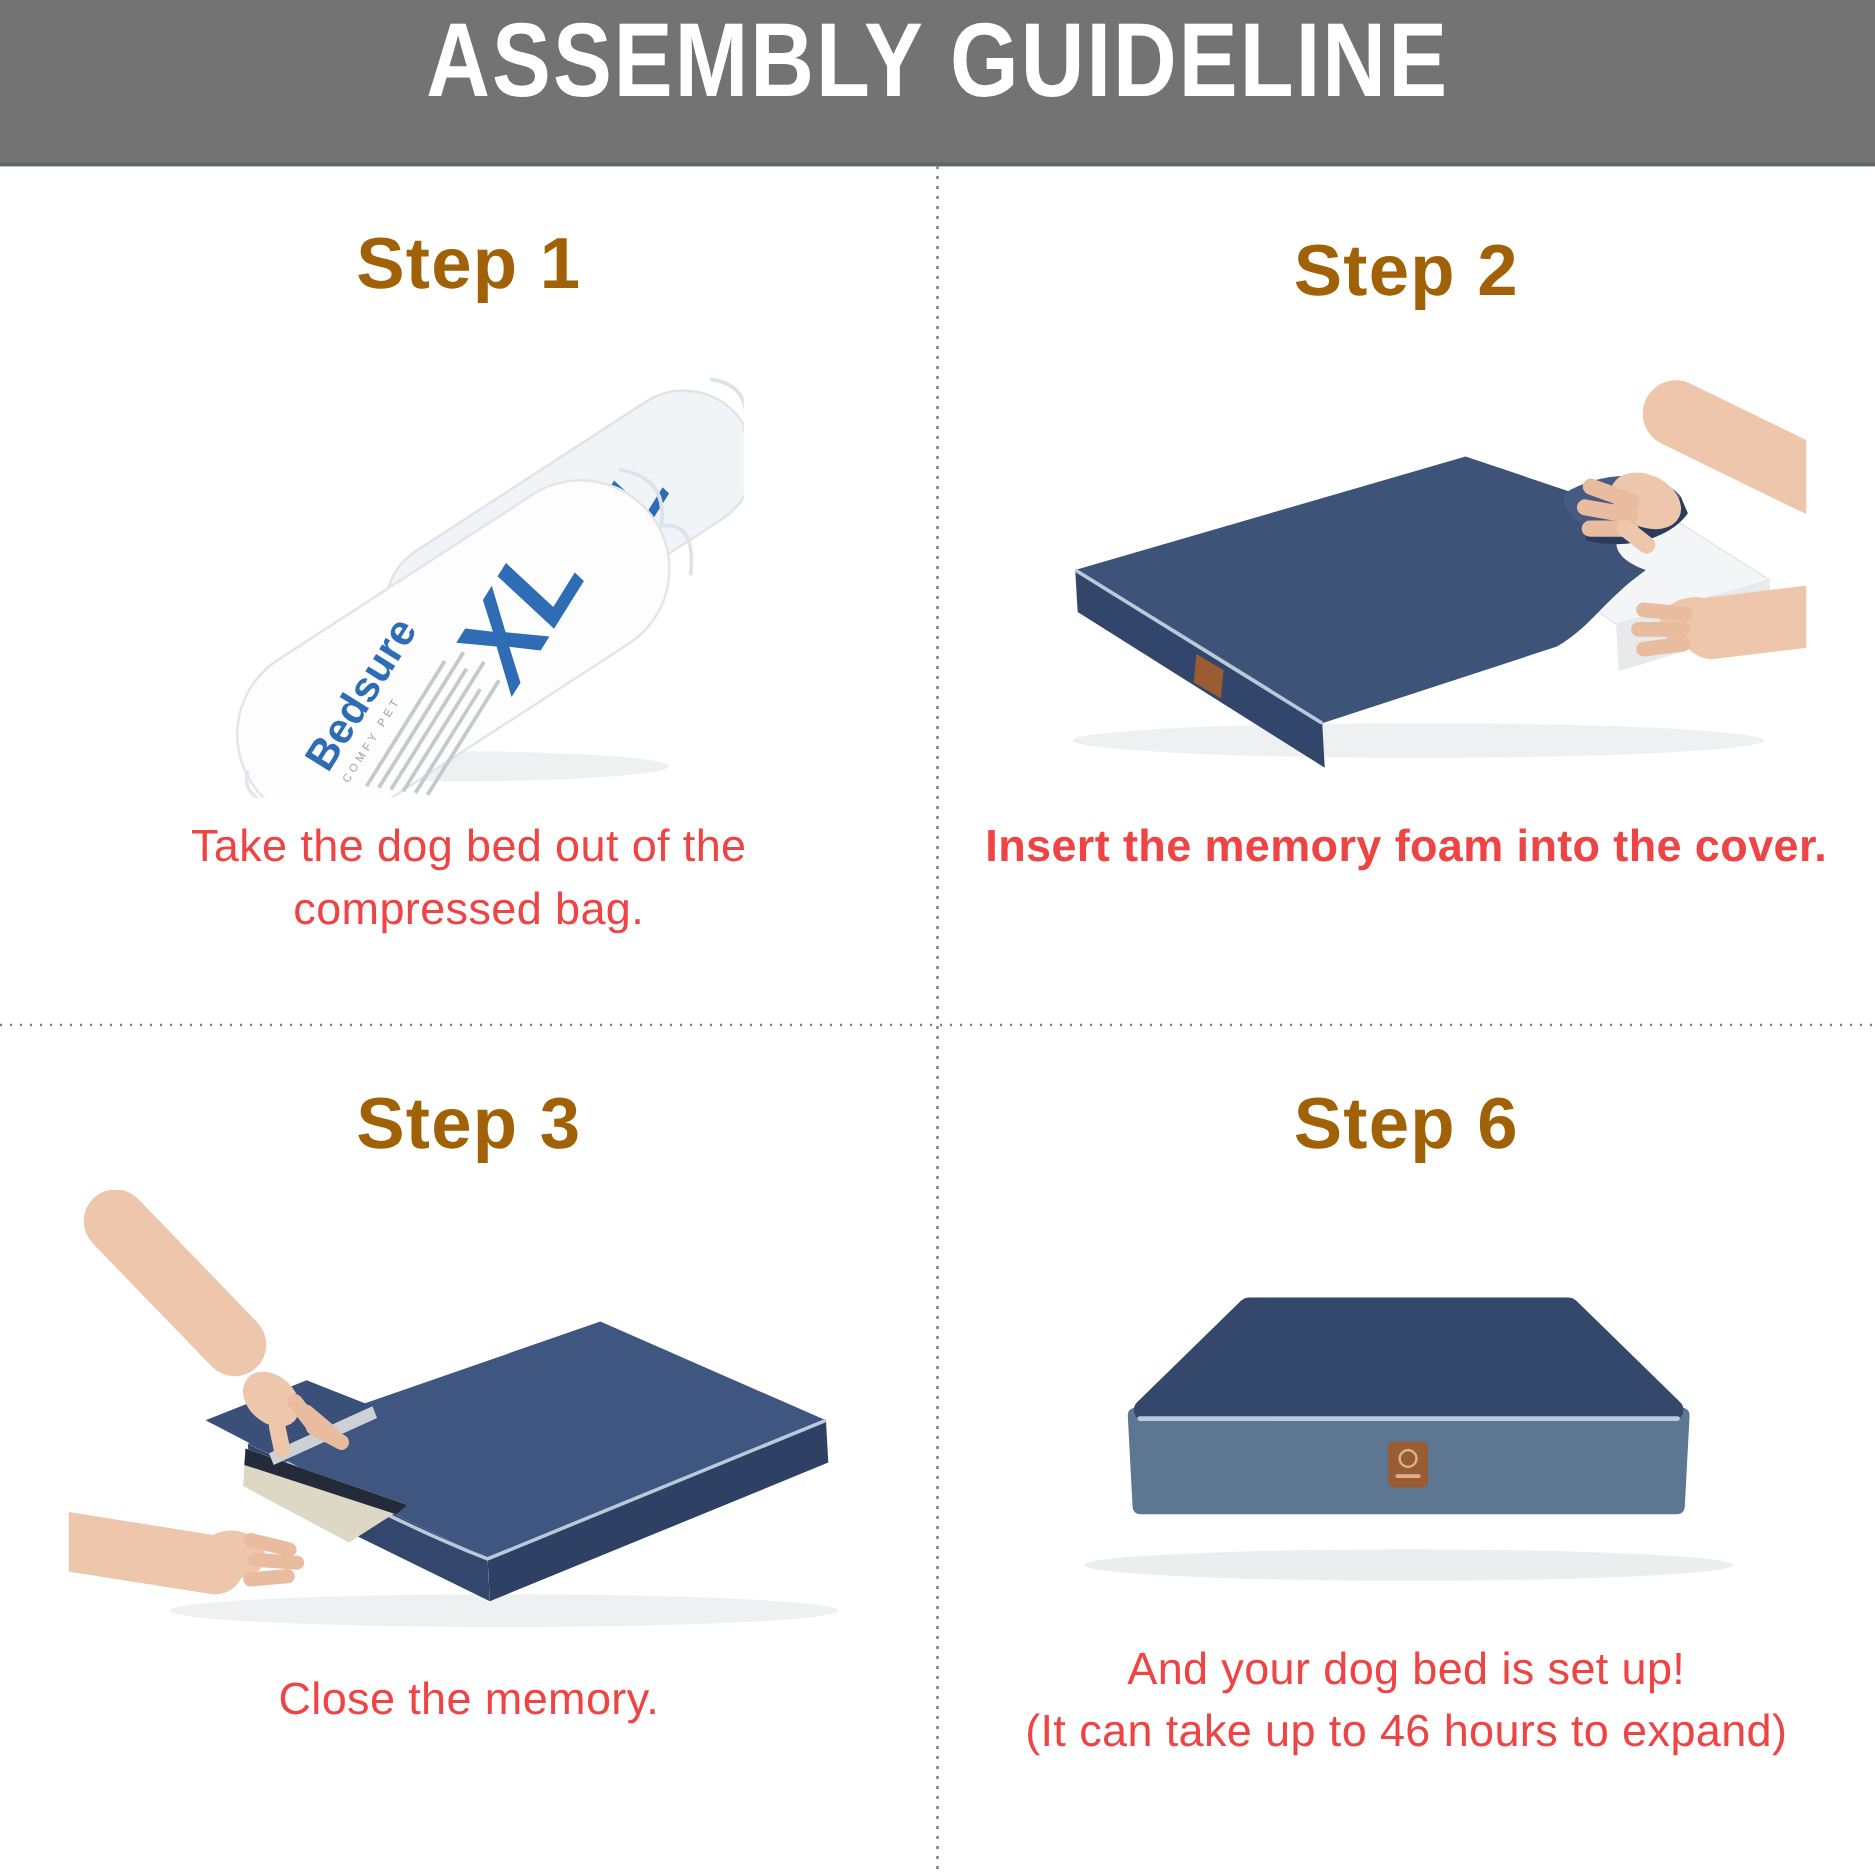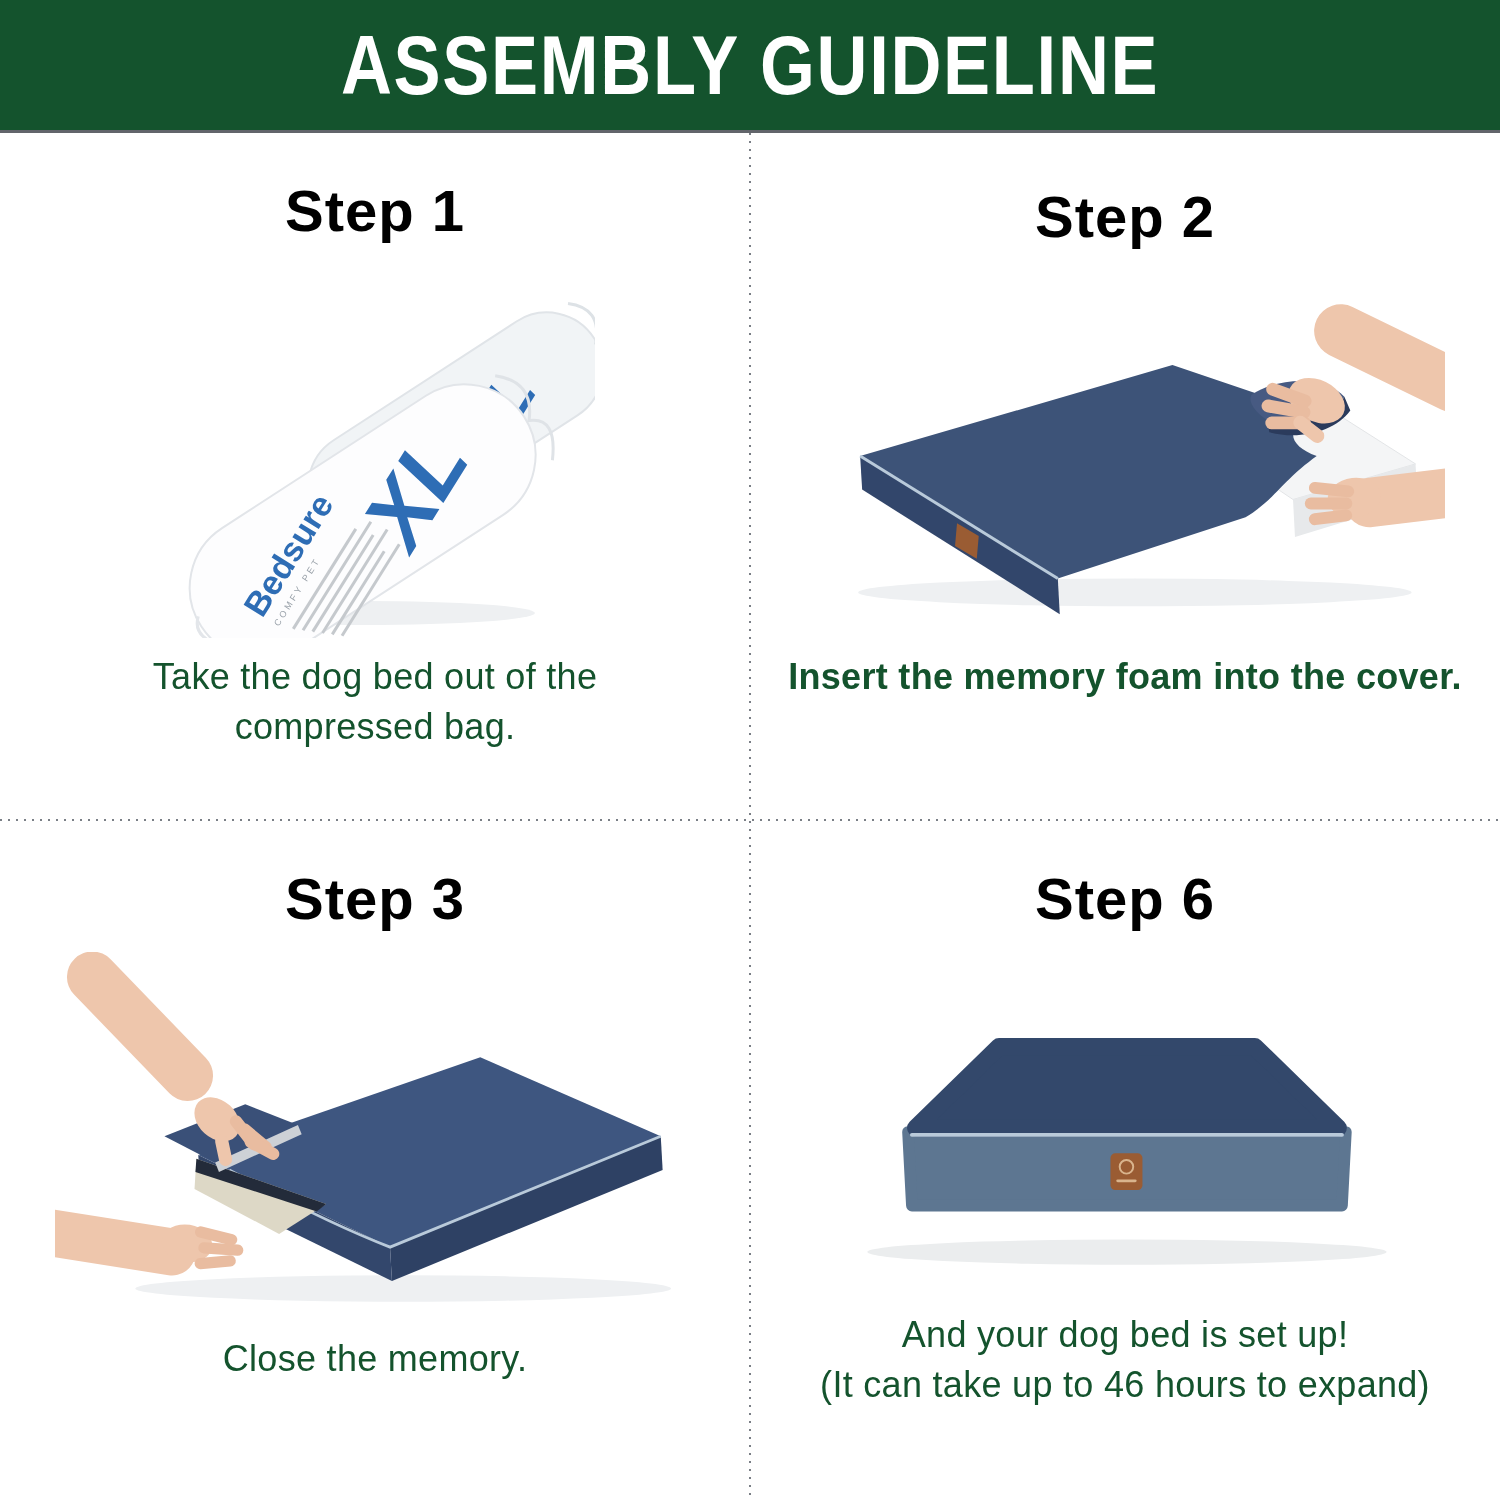--- a/index.html
+++ b/index.html
@@ -4,22 +4,22 @@
 <style>
   html,body { margin:0; padding:0; }
   body {
     width:1500px; height:1500px; background:#ffffff;
     font-family:"Liberation Sans", sans-serif; overflow:hidden;
   }
   .page { position:relative; width:1500px; height:1500px; background:#ffffff; }
 
   .header {
     position:absolute; left:0; top:0; width:1500px; height:130px;
-    background:#14532d; border-bottom:3px solid #62656b;
-    display:flex; align-items:center; justify-content:center;
+    background:#737373; border-bottom:3px solid #62656b;
+    display:flex; justify-content:center;
   }
   .header-title {
     color:#ffffff; font-size:84px; font-weight:800; letter-spacing:2px;
     transform:scaleX(0.84); white-space:nowrap;
   }
 
   .vdiv {
     position:absolute; left:749px; top:133px; height:1367px; width:2px;
     background:repeating-linear-gradient(to bottom, #7a7f86 0 2px, transparent 2px 8px);
   }
@@ -28,31 +28,31 @@
     background:repeating-linear-gradient(to right, #7a7f86 0 2px, transparent 2px 8px);
   }
 
   .cell { position:absolute; width:750px; display:flex; flex-direction:column; align-items:center; }
   #cell1 { left:0;     top:133px; height:686px; }
   #cell2 { left:750px; top:139px; height:686px; }
   #cell3 { left:0;     top:821px; height:679px; }
   #cell4 { left:750px; top:821px; height:679px; }
 
   .step-title {
-    margin-top:44px; font-size:58px; font-weight:700; color:#000000; letter-spacing:1px;
+    margin-top:44px; font-size:58px; font-weight:700; color:#a16207; letter-spacing:1px;
   }
   .figure { display:flex; align-items:center; justify-content:center; }
   #fig1 { margin-top:32px; width:440px; height:362px; }
   #fig2 { margin-top:40px; width:640px; height:336px; }
   #fig3 { margin-top:20px; width:640px; height:376px; }
   #fig4 { margin-top:36px; width:620px; height:324px; }
   .figure svg { width:100%; height:100%; display:block; }
 
   .caption {
-    text-align:center; font-size:36px; color:#14532d; letter-spacing:0.3px; line-height:1.38;
+    text-align:center; font-size:36px; color:#ef4444; letter-spacing:0.3px; line-height:1.38;
   }
   #cap1 { margin-top:14px; }
   #cap2 { margin-top:26px;font-weight:bold; }
   #cap3 { margin-top:6px;  }
   #cap4 { margin-top:18px; }
 </style>
 </head>
 <body>
 
 <div class="page">

